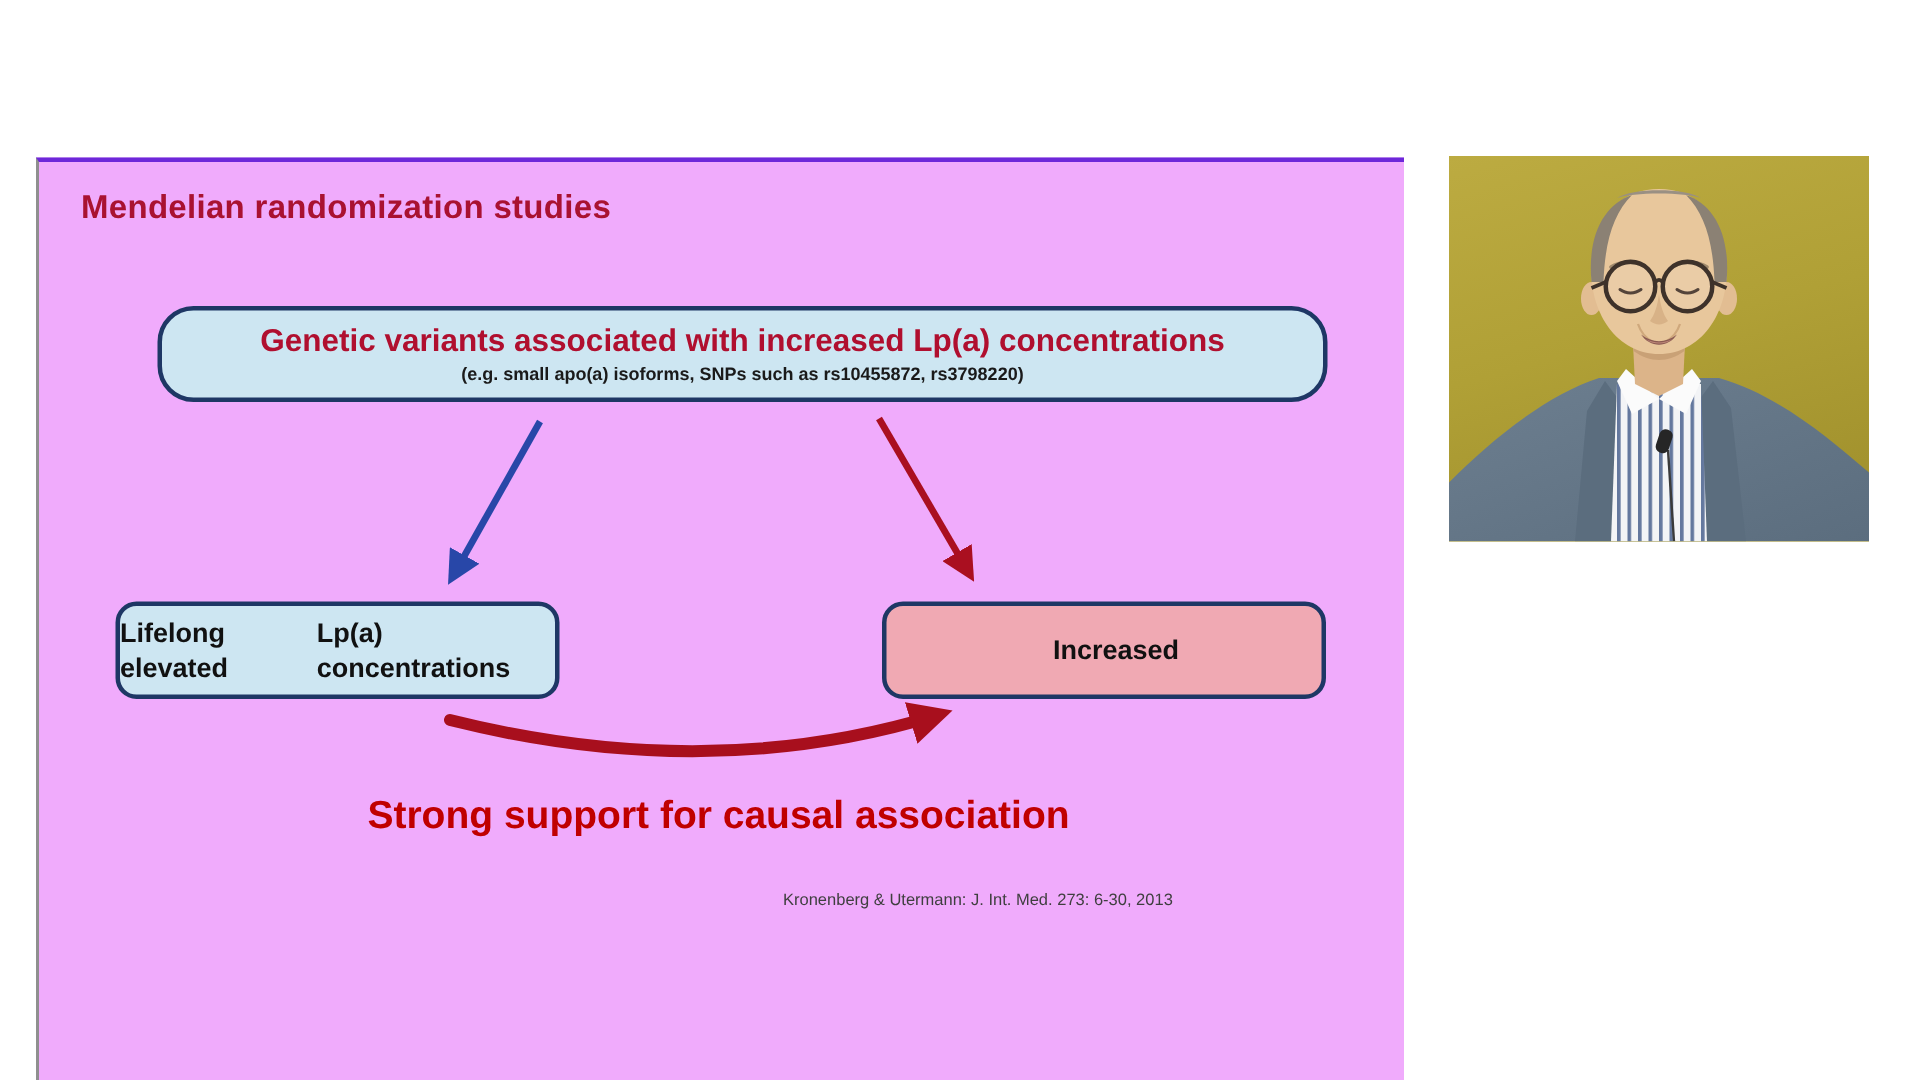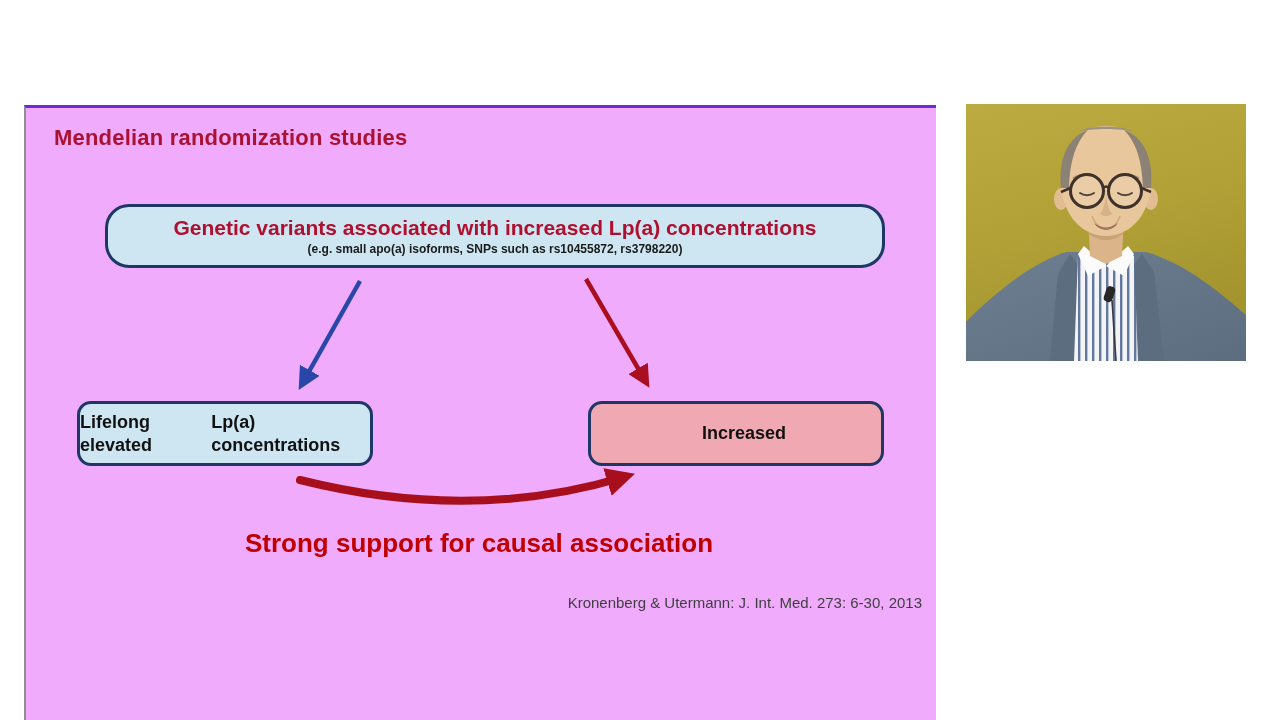--- a/index.html
+++ b/index.html
@@ -46,21 +46,21 @@
 
   .arrow-layer { position: absolute; left: 0; top: 0; width: 912px; height: 508px; pointer-events: none; }
 
   .conclusion {
     position: absolute; left: 163px; top: 420px; width: 580px;
     text-align: center; font-size: 26px; font-weight: bold; color: #c00000;
   }
 
   .citation {
     position: absolute; right: 14px; top: 486px; width: 400px;
-    text-align: right; font-size: 15px; color: #3f3f3f;
+    font-size: 11px; color: #3f3f3f;
   }
 
   
   .video-frame {
     position: absolute; left: 966px; top: 104px; width: 280px; height: 257px;
     overflow: hidden; background: #b0a036;
   }
   .video-frame svg { display: block; }
 </style>
 </head>

